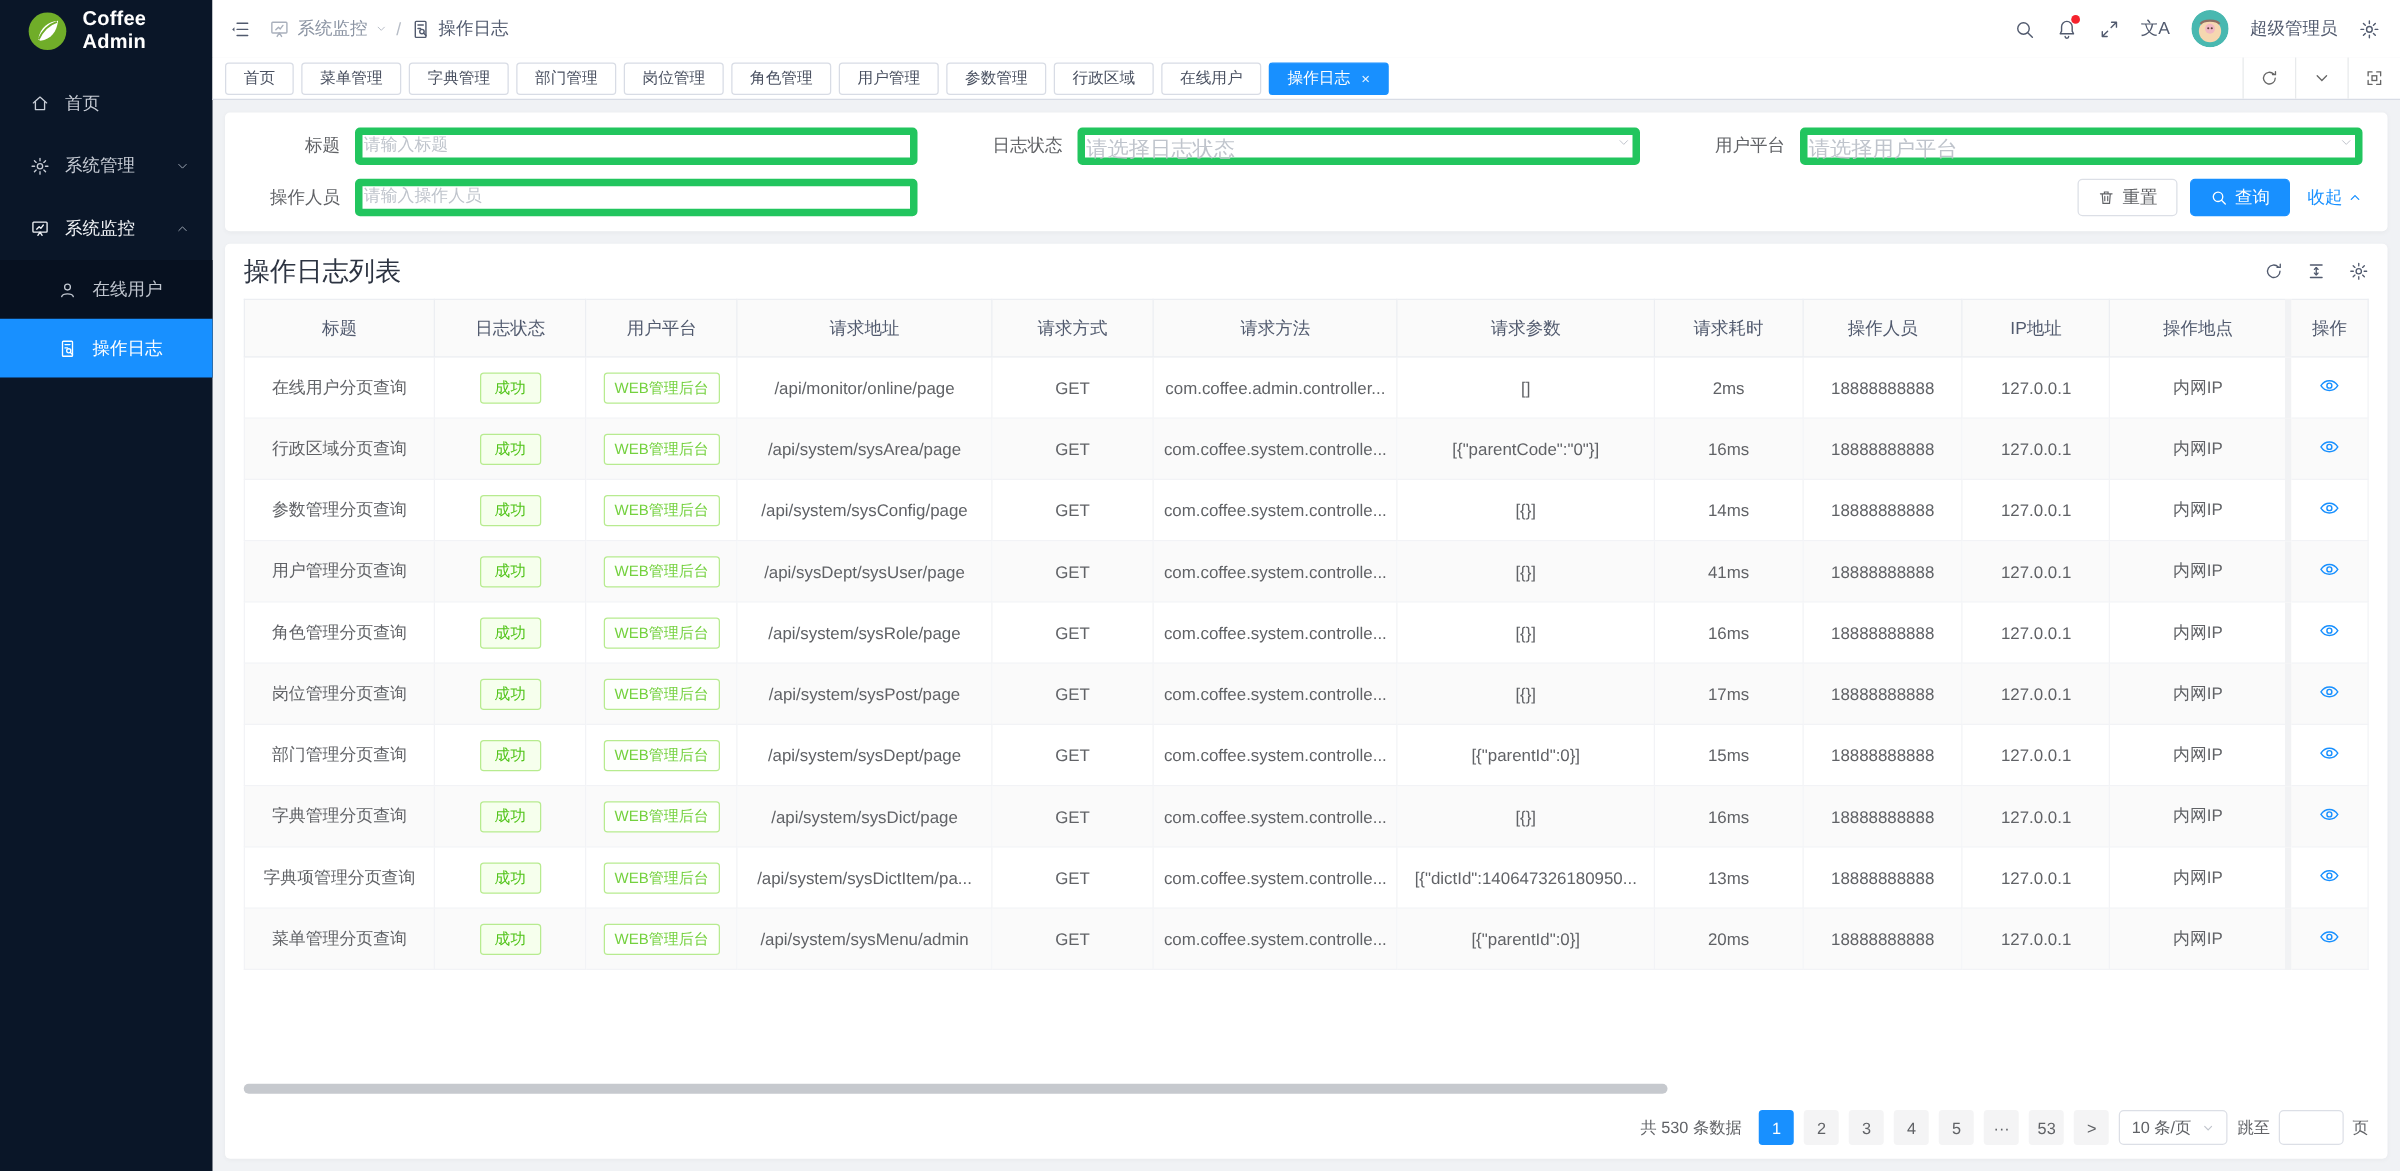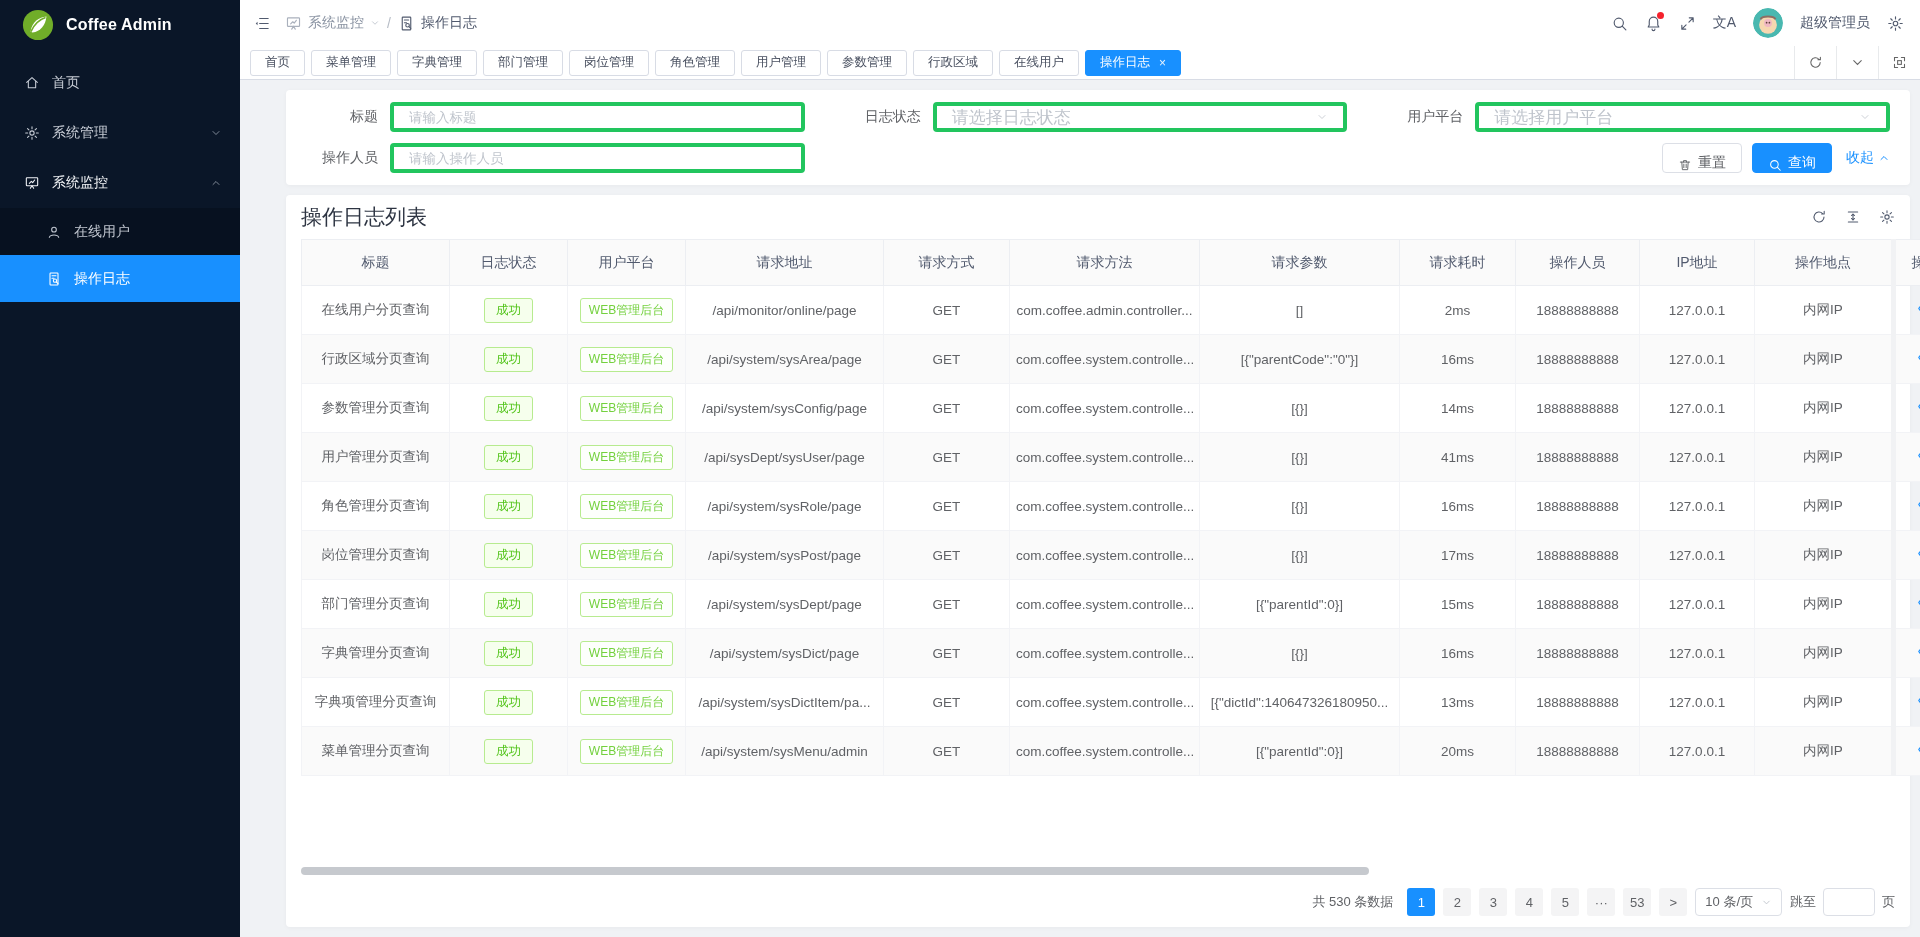--- a/index.html
+++ b/index.html
@@ -3,21 +3,21 @@
 <meta charset="utf-8">
 <style>
   * { margin:0; padding:0; box-sizing:border-box; }
   html,body { width:1920px; height:937px; overflow:hidden; }
   body { font-family:"Liberation Sans","DejaVu Sans",sans-serif; background:#f0f2f5; display:flex; color:#515a6e; }
   svg { display:block; }
   .ico { display:inline-flex; align-items:center; justify-content:center; }
   .ico svg { width:16px; height:16px; stroke:currentColor; fill:none; stroke-width:1.6; stroke-linecap:round; stroke-linejoin:round; }
 
   
-  .sidebar { width:240px; height:100%; background:#0a1628; flex-shrink:0; display:flex; flex-direction:column; }
+  .sidebar { width:170px; height:100%; background:#0a1628; flex-shrink:0; display:flex; flex-direction:column; }
   .logo-row { height:50px; display:flex; align-items:center; padding-left:22px; gap:12px; }
   .logo-badge svg { width:32px; height:32px; }
   .logo-text { color:#fff; font-size:16px; font-weight:bold; letter-spacing:.2px; }
   .menu { padding-top:8px; }
   .menu-item { height:50px; display:flex; align-items:center; padding:0 18px 0 24px; color:#c8cdd6; font-size:14px; gap:12px; cursor:pointer; }
   .menu-item .chev { margin-left:auto; color:#9aa3b0; }
   .menu-item .chev svg { width:12px; height:12px; }
   .menu-item.expanded { color:#f2f4f7; }
   .submenu { background:#071120; }
   .submenu-item { height:47px; display:flex; align-items:center; padding-left:46px; gap:12px; color:#c0c6cf; font-size:14px; cursor:pointer; }
@@ -48,35 +48,35 @@
   .tabs { display:flex; align-items:center; gap:6px; flex:1; }
   .tab { height:26px; display:inline-flex; align-items:center; padding:0 14px; border:1px solid #d8dce5; border-radius:3px; background:#fff; color:#495060; font-size:12.5px; cursor:pointer; white-space:nowrap; }
   .tab.active { background:#1890ff; border-color:#1890ff; color:#fff; }
   .tab .x { margin-left:9px; font-size:12px; line-height:1; opacity:.9; }
   .tab-tools { display:flex; align-items:stretch; height:100%; }
   .tab-tool { width:42px; display:flex; align-items:center; justify-content:center; border-left:1px solid #e8eaec; color:#666; cursor:pointer; }
   .tab-tool svg { width:15px; height:15px; }
 
   
   .content { flex:1; min-height:0; padding:10px; display:flex; flex-direction:column; gap:10px; }
-  .card { background:#fff; border-radius:4px; box-shadow:0 1px 4px rgba(0,0,0,.04);margin-left:36px; }
+  .card { background:#fff; border-radius:4px; box-shadow:0 1px 4px rgba(0,0,0,.04); }
 
   
   .filter-card { padding:12px 20px 12px 0; display:grid; grid-template-columns:1fr 1fr 1fr; row-gap:11px; column-gap:24px; }
   .field { display:flex; align-items:center; }
   .field label { width:104px; text-align:right; padding-right:12px; font-size:14px; color:#606266; flex-shrink:0; }
-  .control { flex:1; height:30px; border:4px solid #22c55e; border-radius:4px; display:flex; align-items:center; padding:0 15px; background:#fff; }
+  .control { flex:1; height:30px; border:6px solid #22c55e; border-radius:4px; display:flex; align-items:flex-start; padding:0 1px; background:#fff; }
   .control input { border:none; outline:none; width:100%; font-size:13.5px; color:#606266; font-family:inherit; background:transparent; }
   .control input::placeholder { color:#bfc4cc; }
   .fake-select { cursor:pointer; justify-content:space-between; }
   .fake-select .ph { font-size:17px; color:#bfc4cc; }
   .fake-select .chev { color:#c0c4cc; }
   .fake-select .chev svg { width:12px; height:12px; }
   .filter-actions { grid-column:3; display:flex; align-items:center; justify-content:flex-end; gap:10px; }
-  .btn { height:30px; display:inline-flex; align-items:flex-end; gap:6px; padding:0 15px; border-radius:4px; font-size:14px; cursor:pointer; border:1px solid #dcdfe6; background:#fff; color:#606266; font-family:inherit; }
+  .btn { height:30px; display:inline-flex; align-items:center; gap:6px; padding:0 15px; border-radius:4px; font-size:14px; cursor:pointer; border:1px solid #dcdfe6; background:#fff; color:#606266; font-family:inherit; }
   .btn svg { width:14px; height:14px; }
   .btn-primary { background:#1890ff; border-color:#1890ff; color:#fff; }
   .link-collapse { color:#1890ff; font-size:14px; display:inline-flex; align-items:center; gap:4px; cursor:pointer; margin-left:4px;justify-content:flex-end; }
   .link-collapse svg { width:12px; height:12px; }
 
   
   .table-card { flex:1; min-height:0; padding:0 15px; display:flex; flex-direction:column; }
   .card-head { height:44px; display:flex; align-items:center; }
   .card-title { font-size:21px; color:#2d3442;text-align:right; }
   .card-tools { margin-left:auto; display:flex; align-items:center; gap:18px; color:#515a6e; }

